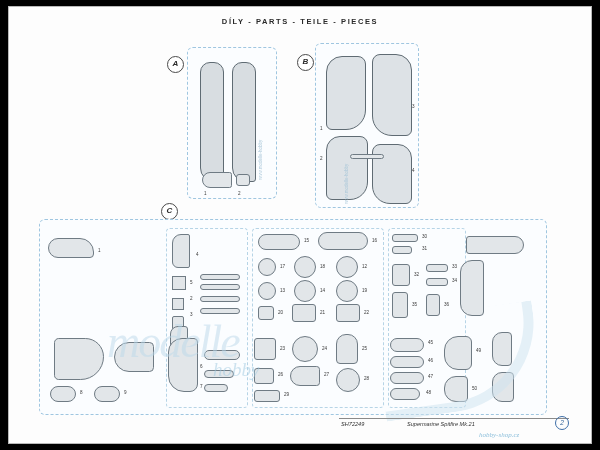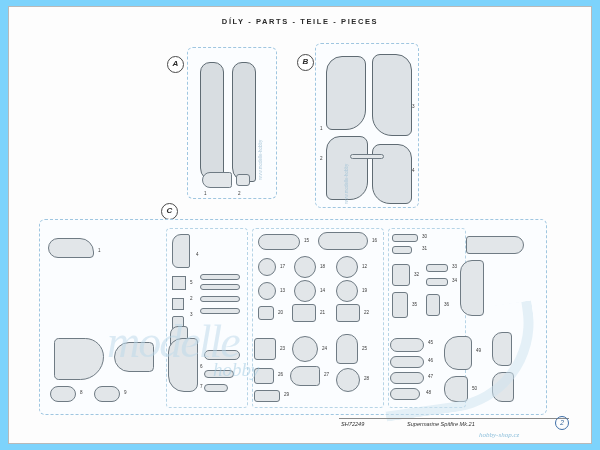--- a/index.html
+++ b/index.html
@@ -10,21 +10,21 @@
   body {
     width: 600px;
     height: 450px;
     font-family: "Liberation Sans", sans-serif;
     overflow: hidden;
   }
   .page {
     position: relative;
     width: 600px;
     height: 450px;
-    background: #7dd3fc;
+    background: #000000;
   }
   .sheet {
     position: absolute;
     left: 8px;
     top: 6px;
     width: 584px;
     height: 438px;
     border: 1px solid #b9b9b9;
     background: #fdfdfd;
     box-sizing: border-box;

